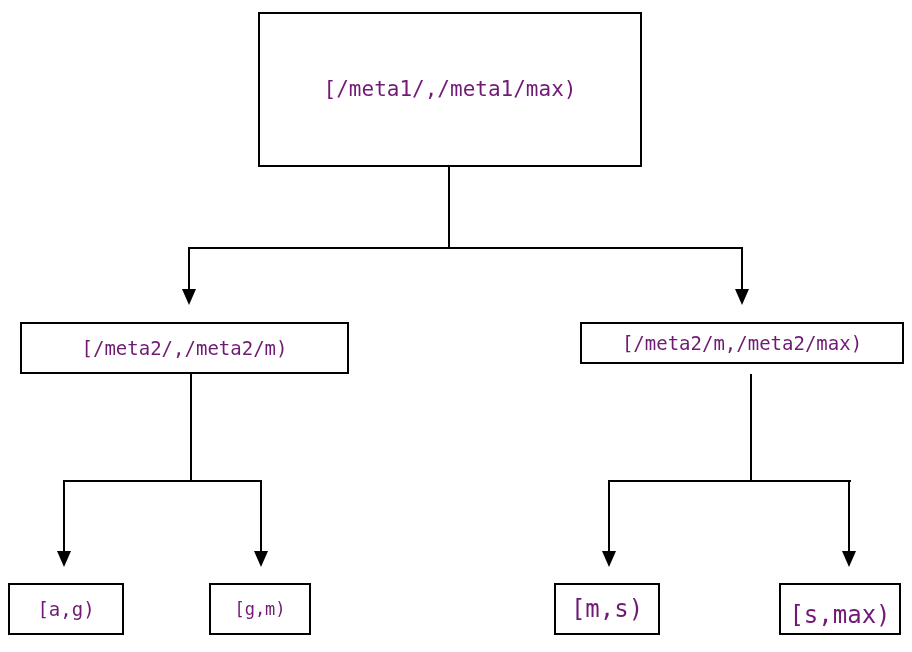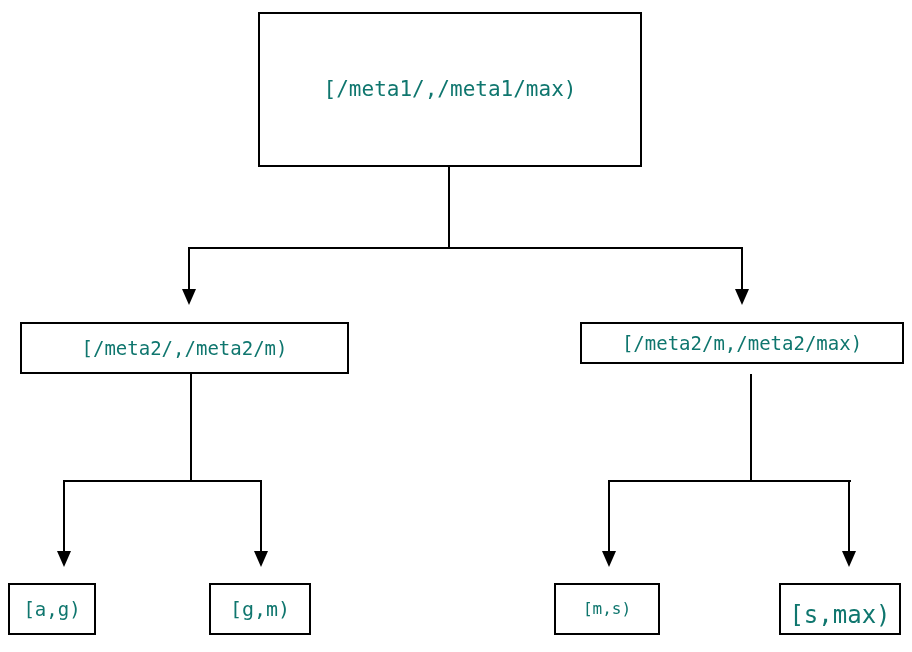--- a/index.html
+++ b/index.html
@@ -24,21 +24,21 @@
     display: flex;
     align-items: center;
     justify-content: center;
     color: #000000;
     white-space: pre;
     letter-spacing: 0px;
   }
   .node-label {
     display: block;
     line-height: 1;
-    color: #0f766e;
+    color: #701a75;
   }
   .edge-line {
     position: absolute;
     background: #000000;
   }
   .edge-v { width: 2px; }
   .edge-h { height: 2px; }
   .arrow-head {
     position: absolute;
     width: 0;
@@ -79,29 +79,29 @@
   </div>
 
   <div class="node-box" style="left: 20px; top: 322px; width: 329px; height: 52px; text-align: center;">
     <span class="node-label" style="font-size: 19px;">[/meta2/,/meta2/m)</span>
   </div>
 
   <div class="node-box" style="left: 580px; top: 322px; width: 324px; height: 42px;">
     <span class="node-label" style="font-size: 19px;">[/meta2/m,/meta2/max)</span>
   </div>
 
-  <div class="node-box" style="left: 8px; top: 583px; width: 88px; height: 52px;">
+  <div class="node-box" style="left: 8px; top: 583px; width: 116px; height: 52px;">
     <span class="node-label" style="font-size: 19px;">[a,g)</span>
   </div>
 
   <div class="node-box" style="left: 209px; top: 583px; width: 102px; height: 52px;">
-    <span class="node-label" style="font-size: 20px;">[g,m)</span>
+    <span class="node-label" style="font-size: 17px;">[g,m)</span>
   </div>
 
   <div class="node-box" style="left: 554px; top: 583px; width: 106px; height: 52px;">
-    <span class="node-label" style="font-size: 16px;">[m,s)</span>
+    <span class="node-label" style="font-size: 24px;">[m,s)</span>
   </div>
 
   <div class="node-box" style="left: 779px; top: 583px; width: 122px; height: 52px;">
     <span class="node-label" style="font-size: 24px; margin-top: 11px;">[s,max)</span>
   </div>
 
 </div>
 
 </body></html>

